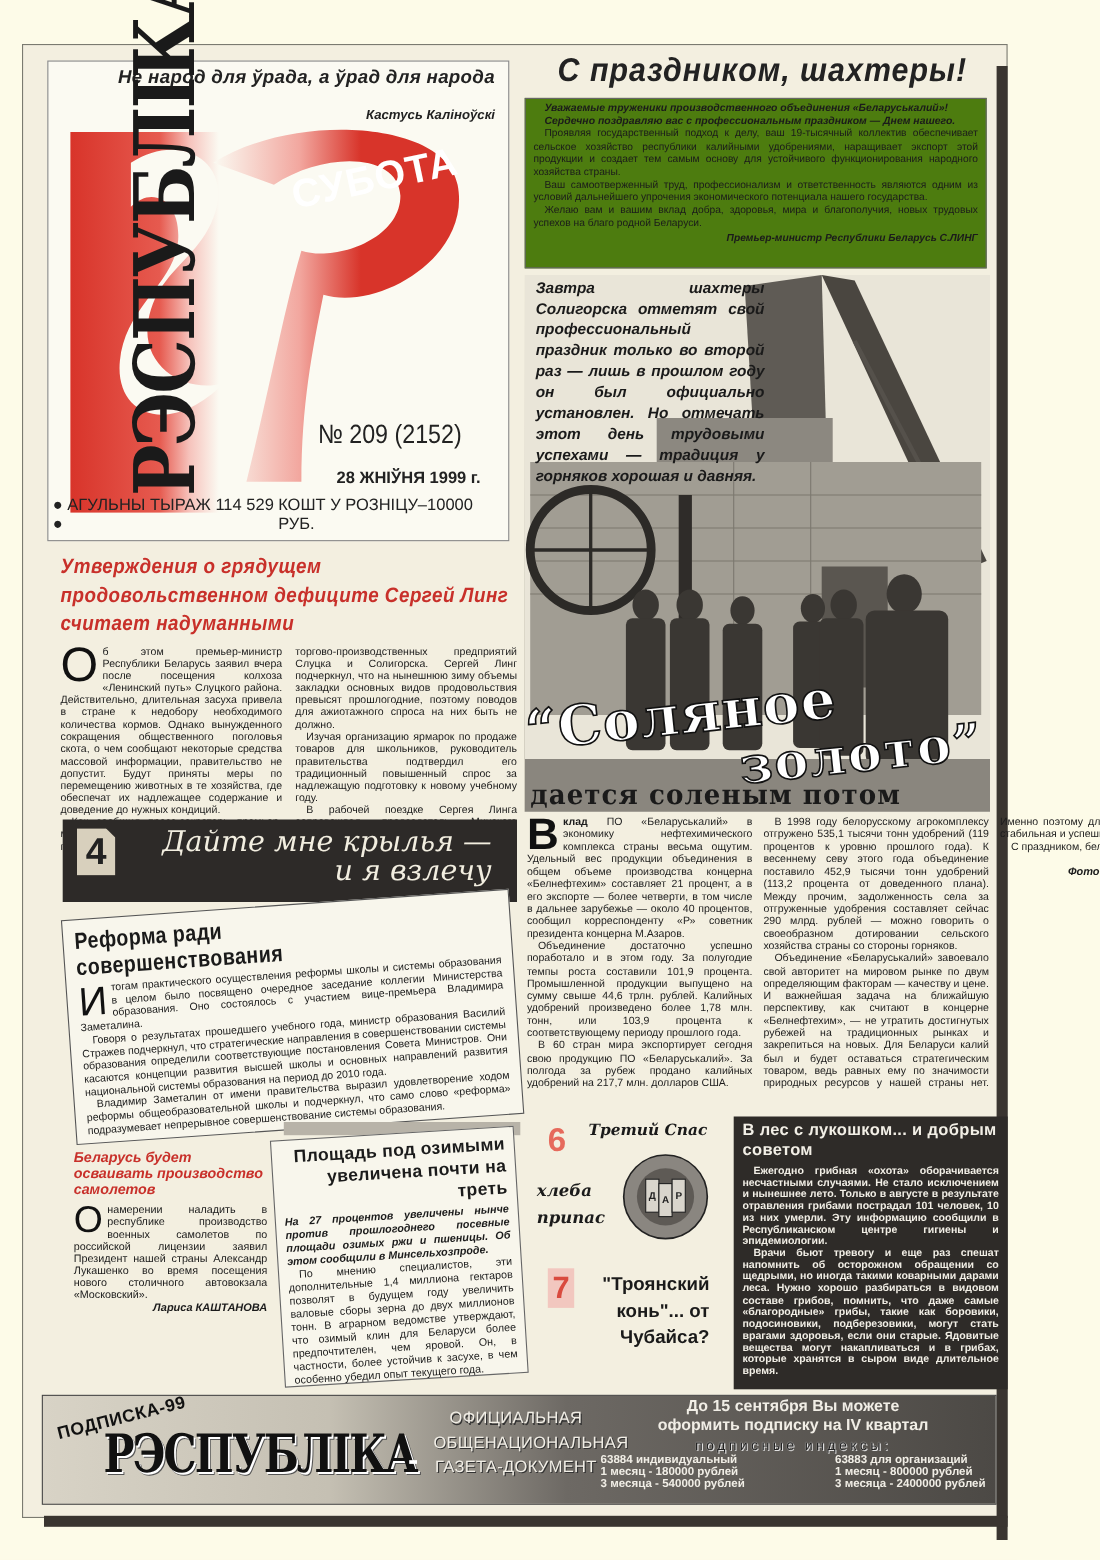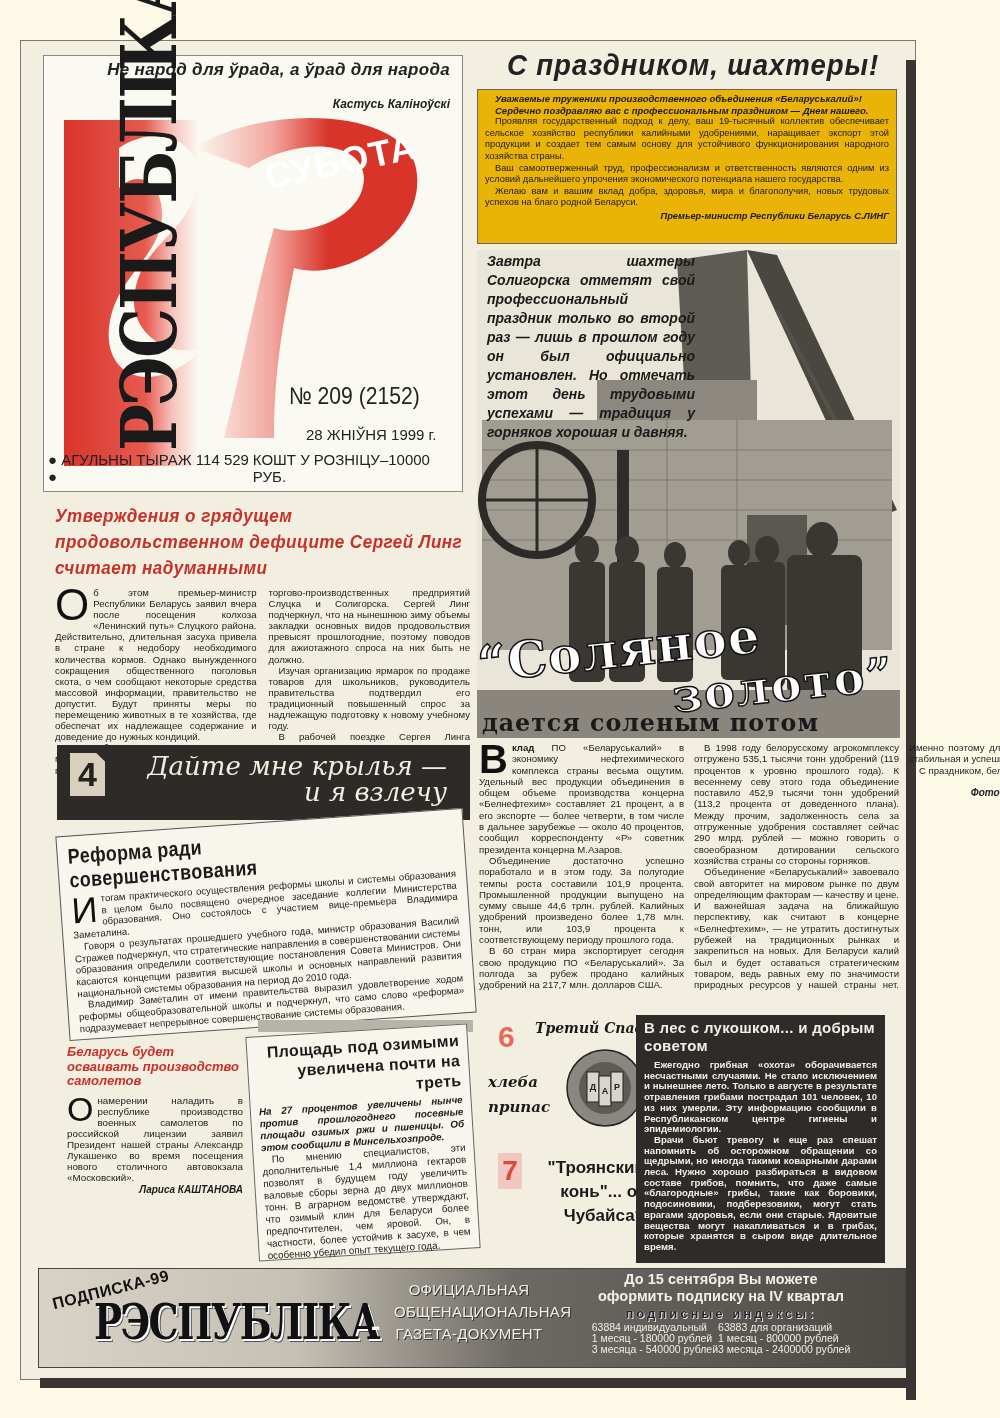--- a/index.html
+++ b/index.html
@@ -12,26 +12,26 @@
 
   
   .masthead { position: absolute; left: 43px; top: 55px; width: 420px; height: 437px; background: #fbfaf2; border: 1px solid #888; }
   .motto { position: absolute; right: 12px; top: 4px; text-align: right; }
   .motto .line { font-style: italic; font-weight: bold; font-size: 17px; letter-spacing: 0.3px; color: #222; }
   .motto .author { font-style: italic; font-weight: bold; font-size: 12px; color: #222; margin-top: 17px; }
   .logo-svg { position: absolute; left: 0; top: 52px; width: 420px; height: 360px; }
   .logo-vertical { position: absolute; left: 68px; top: 395px; transform-origin: left top; transform: rotate(-90deg); font-family: "DejaVu Serif", serif; font-size: 76px; letter-spacing: -2px; color: #1a1a1a; white-space: nowrap; line-height: 1; font-weight: bold; transform: rotate(-90deg) scaleX(0.82); }
   .subota { position: absolute; left: 220px; top: 85px; font-size: 36px; font-weight: bold; color: #fff; transform: rotate(-12deg); letter-spacing: 1px; }
   .issue-no { position: absolute; left: 245px; top: 326px; font-size: 24px; color: #222; font-family: "Liberation Sans", sans-serif; transform: scaleX(0.88); transform-origin: left; }
-  .issue-date { position: absolute; left: 262px; top: 370px; font-size: 15px; font-weight: normal; color: #222; }
+  .issue-date { position: absolute; left: 262px; top: 370px; font-size: 15px; font-weight: bold; color: #222; }
   .circulation-bar { position: absolute; left: 0; bottom: 6px; width: 100%; padding: 0 4px; font-size: 15px; font-weight: normal; color: #222; display: flex; justify-content: space-between; }
 
   
   .holiday-title { position: absolute; left: 478px; top: 48px; width: 430px; text-align: center; font-size: 30px; font-style: italic; font-weight: bold; color: #222; letter-spacing: 1px; transform: scaleX(0.92); }
-  .greeting { position: absolute; left: 477px; top: 89px; width: 420px; height: 155px; border: 1px solid #666; background: #eab308; padding: 3px 7px; font-size: 9.3px; line-height: 11.6px; text-align: justify; }
+  .greeting { position: absolute; left: 477px; top: 89px; width: 420px; height: 155px; border: 1px solid #666; background: #4d7c0f; padding: 3px 7px; font-size: 9.3px; line-height: 11.6px; text-align: justify; }
   .greeting .lead { font-weight: bold; font-style: italic; font-size: 9.5px; text-indent: 10px; }
   .greeting p { text-indent: 10px; }
   .greeting .sign { text-align: right; font-weight: bold; font-style: italic; margin-top: 2px; }
 
   .photo { position: absolute; left: 477px; top: 250px; width: 423px; height: 488px; background: linear-gradient(180deg, #e8e4d6 0%, #cfcac0 35%, #a7a298 60%, #7f7b74 100%); overflow: hidden; }
   .photo-svg { position: absolute; left: 0; top: 0; width: 423px; height: 488px; }
   .photo-lead { position: absolute; left: 10px; top: 2px; width: 208px; font-style: italic; font-weight: bold; font-size: 14px; line-height: 19px; text-align: justify; color: #1a1a1a; }
   .salt-title { position: absolute; left: 0; top: 370px; width: 423px; height: 80px; }
   .salt-line1 { position: absolute; left: 0; top: 0; font-family: "DejaVu Serif", serif; font-size: 50px; font-weight: bold; color: #fff; -webkit-text-stroke: 1.5px #111; transform: rotate(-6deg); letter-spacing: 1px; }
   .salt-line2 { position: absolute; left: 195px; top: 38px; font-family: "DejaVu Serif", serif; font-size: 46px; font-weight: bold; color: #fff; -webkit-text-stroke: 1.5px #111; transform: rotate(-6deg); letter-spacing: 2px; }
@@ -86,35 +86,35 @@
   .teaser-num { position: absolute; font-size: 30px; font-weight: bold; color: #e66a5c; }
   .t6-num { left: 18px; top: 2px; }
   .t6-title { position: absolute; left: 55px; top: 2px; font-style: italic; font-weight: bold; font-size: 14px; color: #1a1a1a; font-family: "DejaVu Serif", serif; }
   .t6-sub1 { position: absolute; left: 8px; top: 55px; font-style: italic; font-weight: bold; font-size: 15px; font-family: "DejaVu Serif", serif; }
   .t6-sub2 { position: absolute; left: 8px; top: 80px; font-style: italic; font-weight: bold; font-size: 15px; font-family: "DejaVu Serif", serif; }
   .dar-badge { position: absolute; left: 85px; top: 30px; width: 80px; height: 80px; }
   .t7-num { left: 18px; top: 135px; background: #f2c7bf; width: 24px; height: 36px; text-align: center; line-height: 36px; font-size: 28px; color: #d94a3e; }
   .t7-title { position: absolute; right: 5px; top: 138px; width: 120px; text-align: right; font-weight: bold; font-size: 17px; line-height: 24px; color: #1a1a1a; }
 
   
-  .mushroom { position: absolute; left: 636px; top: 1015px; width: 249px; height: 248px; background: #2e2b28; color: #f2efe6; padding: 4px 8px; }
+  .mushroom { position: absolute; left: 667px; top: 1015px; width: 249px; height: 248px; background: #2e2b28; color: #f2efe6; padding: 4px 8px; }
   .mushroom-title { font-weight: bold; font-size: 15px; line-height: 18px; letter-spacing: 0.3px; }
   .mushroom-body { margin-top: 5px; font-size: 9.6px; line-height: 10.7px; font-weight: bold; text-align: justify; }
   .mushroom-body p { text-indent: 10px; }
 
   
   .sub-bar { position: absolute; left: 38px; top: 1268px; width: 868px; height: 100px; background: linear-gradient(90deg, #d8d3c6 0%, #c5c0b3 30%, #6d6964 55%, #4c4945 100%); border: 1px solid #444; }
   .sub-tag { position: absolute; left: 12px; top: 12px; font-weight: bold; font-size: 16px; transform: rotate(-14deg); color: #111; letter-spacing: 0.5px; }
   .sub-logo { position: absolute; left: 55px; top: 25px; font-family: "DejaVu Serif", serif; font-weight: bold; font-size: 48px; color: #111; letter-spacing: -2px; text-shadow: 2px 2px 0 #fff, 3px 3px 0 #555; transform: scaleX(0.78); transform-origin: left; }
   .sub-dash { position: absolute; left: 332px; top: 42px; font-size: 28px; font-weight: bold; color: #fff; }
   .sub-slogan { position: absolute; left: 355px; top: 10px; width: 150px; text-align: center; color: #f1eee6; font-size: 15px; line-height: 22px; text-shadow: 1px 1px 0 #333; letter-spacing: 0.3px; }
   .sub-info { position: absolute; left: 497px; top: 2px; width: 370px; color: #f1eee6; }
   .sub-head { text-align: center; font-weight: bold; font-size: 14.5px; line-height: 17px; }
-  .sub-idx { text-align: center; font-weight: bold; font-size: 13px; letter-spacing: 3px; color: #222; text-shadow: 0 0 1px #fff, 1px 1px 0 #ddd; margin-top: 1px; }
-  .sub-cols { display: flex; justify-content: center; padding: 0 10px; font-size: 10.5px; line-height: 11px; margin-top: 1px; }
+  .sub-idx { text-align: center; font-weight: normal; font-size: 13px; letter-spacing: 3px; color: #222; text-shadow: 0 0 1px #fff, 1px 1px 0 #ddd; margin-top: 1px; }
+  .sub-cols { display: flex; justify-content: space-between; padding: 0 10px; font-size: 10.5px; line-height: 11px; margin-top: 1px; font-weight: bold; }
 </style>
 </head>
 <body>
 
 <div class="page"></div>
 <div class="page-shadow"></div>
 <div class="page-shadow-b"></div>
 
 <div class="masthead">
   <div class="motto">

